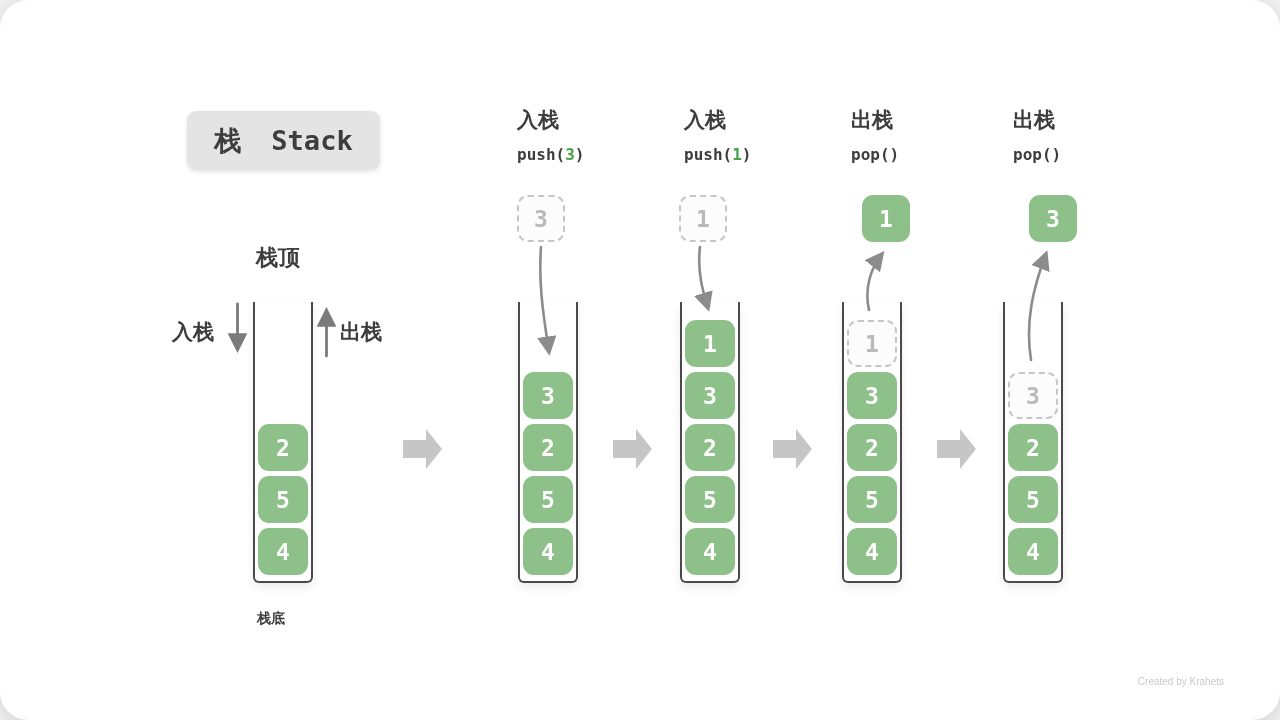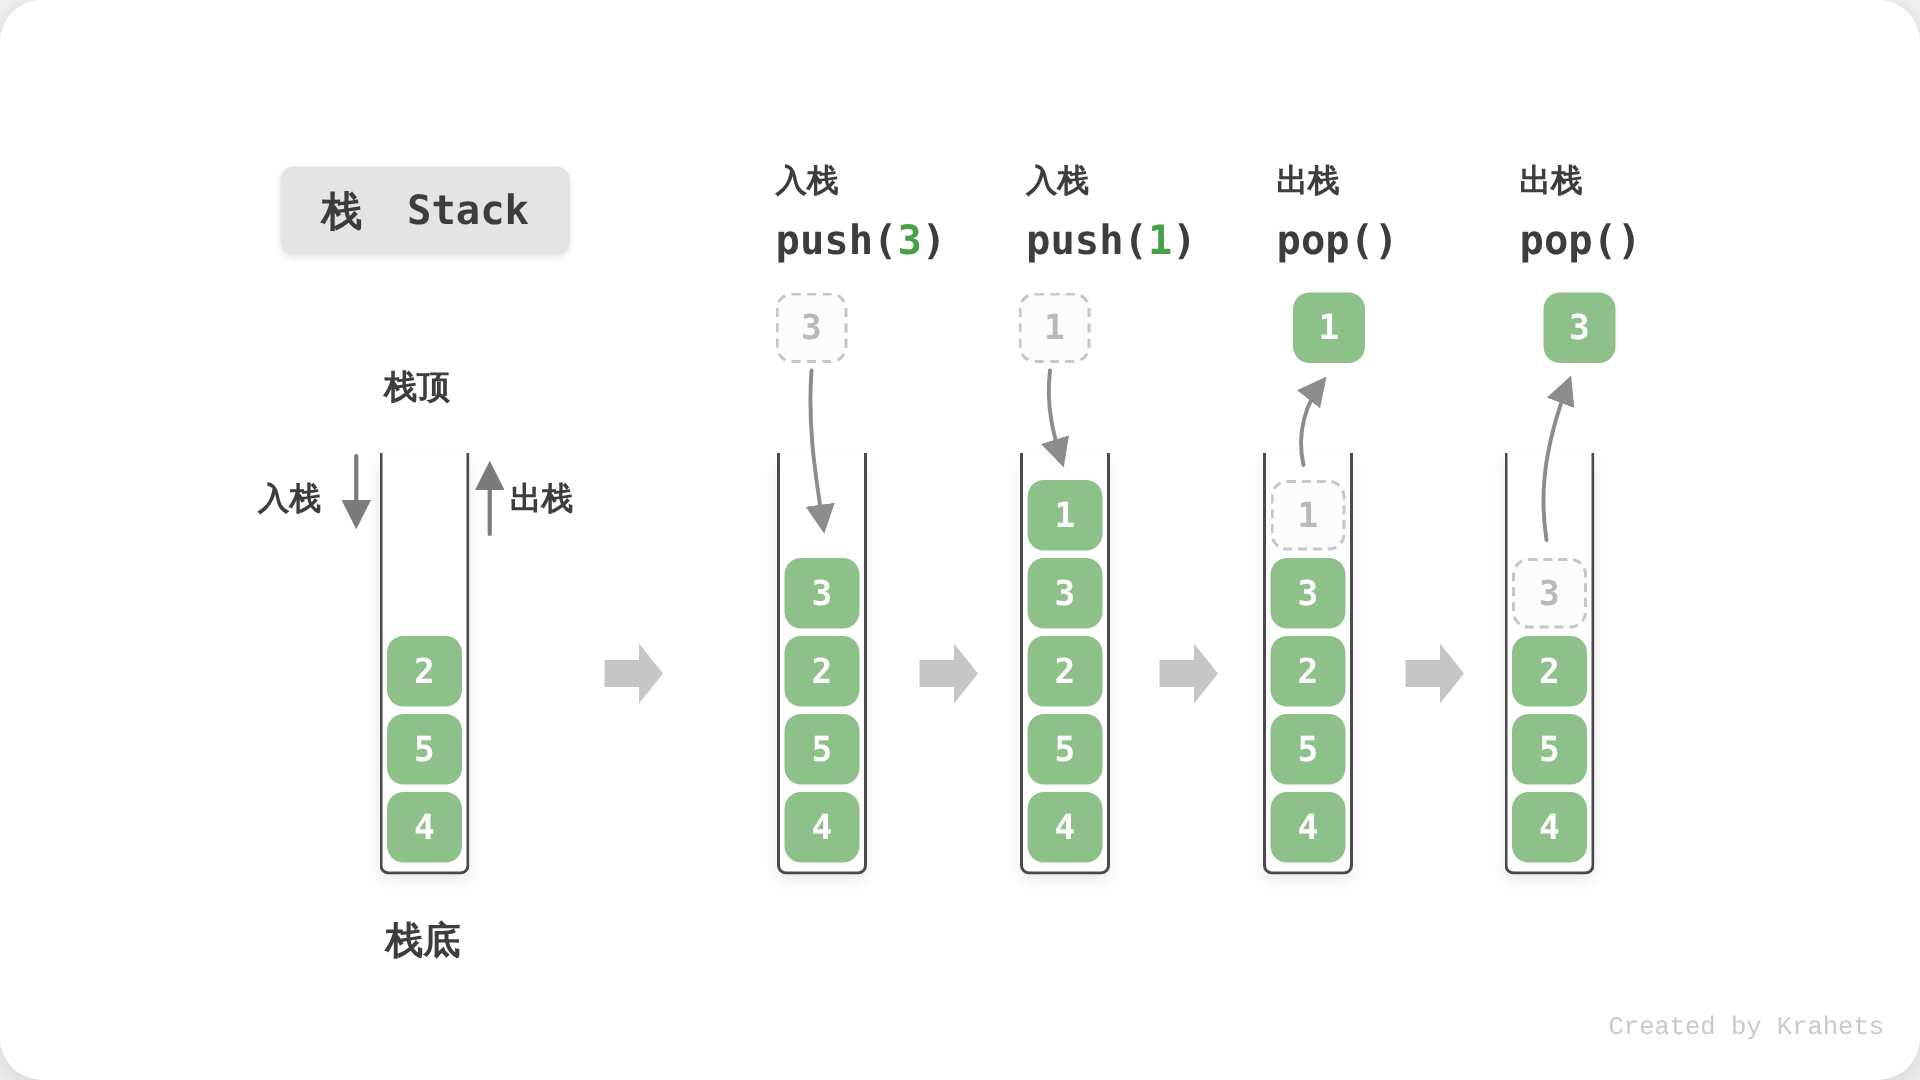--- a/index.html
+++ b/index.html
@@ -17,21 +17,21 @@
   }
   .title-box .cjk { font-weight:700; }
   .title-box .latin { font-family:"DejaVu Sans Mono", monospace; font-weight:600; margin-left:30px; }
 
   
   .cn-label { position:absolute; color:var(--text); font-weight:700; font-size:21px; white-space:nowrap;font-family:Liberation Serif, serif; }
 
   
   .op-header { position:absolute; top:106px; }
   .op-cn { color:var(--text); font-weight:700; font-size:21px; margin-bottom:11px; }
-  .op-code { color:var(--text); font-family:"DejaVu Sans Mono", monospace; font-size:27px; font-weight:600; }
+  .op-code { color:var(--text); font-family:"DejaVu Sans Mono", monospace; font-size:16px; font-weight:600; }
   .op-code .arg { color:var(--green-accent); font-weight:800; }
 
   
   .stack {
     position:absolute; top:302px; width:60px; height:281px; box-sizing:border-box;
     border-left:2px solid var(--wall); border-right:2px solid var(--wall); border-bottom:2px solid var(--wall);
     border-radius:0 0 6px 6px; background:#fff;
     display:flex; flex-direction:column; justify-content:flex-end; align-items:center;
     gap:5px; padding-bottom:6px;
     box-shadow:0 5px 10px rgba(0,0,0,0.08);
@@ -55,36 +55,36 @@
 
   
   .arrows { position:absolute; inset:0; pointer-events:none; }
   .curve  { stroke:var(--curve-arrow); stroke-width:2.6; fill:none; stroke-linecap:round; }
   .straight { stroke:var(--side-arrow); stroke-width:2.8; fill:none; stroke-linecap:round; }
   .flow { fill:var(--flow-arrow); }
   #ah-curve path { fill:var(--curve-arrow); }
   #ah-side  path { fill:var(--side-arrow); }
 
   .watermark {
-    position:absolute; top:676px; right:24px;
-    font-family:Liberation Mono, monospace; font-size:17px; color:var(--watermark);
+    position:absolute; top:676px; right:56px;
+    font-family:Liberation Sans, sans-serif; font-size:10px; color:var(--watermark);
   }
 </style>
 </head>
 <body>
 
 <div class="card">
 
   <div class="title-box">
     <span class="cjk">栈</span>
     <span class="latin">Stack</span>
   </div>
 
   <div class="cn-label" style="left:256px; top:243px; font-size:22px;">栈顶</div>
-  <div class="cn-label" style="left:257px; top:610px; font-size:25px;">栈底</div>
+  <div class="cn-label" style="left:257px; top:610px; font-size:14px;">栈底</div>
   <div class="cn-label" style="left:172px; top:318px;">入栈</div>
   <div class="cn-label" style="left:340px; top:318px;">出栈</div>
 
   <div class="op-header" style="left:517px;">
     <div class="op-cn">入栈</div>
     <div class="op-code"><span>push(</span><span class="arg">3</span><span>)</span></div>
   </div>
   <div class="op-header" style="left:684px;">
     <div class="op-cn">入栈</div>
     <div class="op-code"><span>push(</span><span class="arg">1</span><span>)</span></div>

